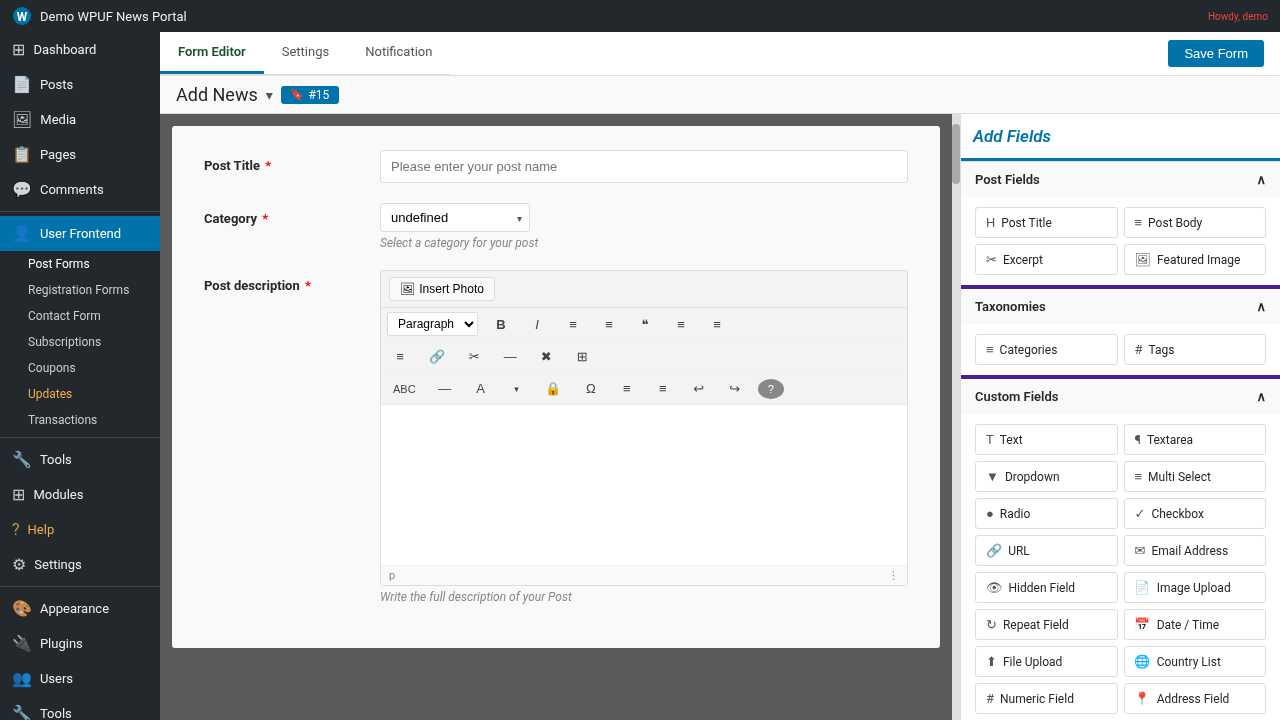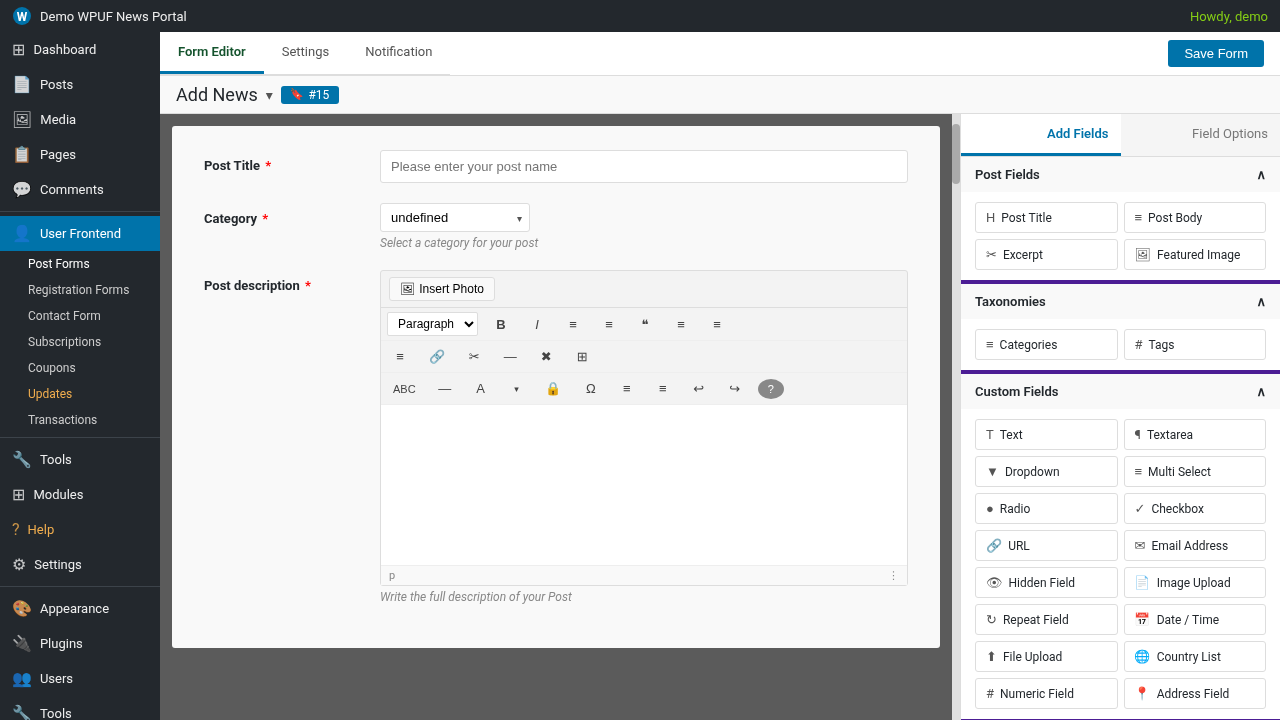--- a/index.html
+++ b/index.html
@@ -268,24 +268,25 @@
       display: flex;
       flex-direction: column;
     }
     .panel-tabs {
       display: flex;
       border-bottom: 1px solid #ddd;
     }
     .panel-tab {
       flex: 1;
       padding: 12px;
-      text-align: right;
-      cursor: pointer;
-      font-size: 13px;
+      text-align: left;
+      cursor: pointer;
+      font-size: 17px;
       border-bottom: 3px solid transparent;
+      font-style: italic;
     }
     .panel-tab.active { border-bottom-color: #0073aa; color: #0073aa; font-weight: 600; }
     .panel-tab:not(.active) { color: #777; background: #f5f5f5; }
 
     
     .panel-section { border-bottom: 4px solid #4c1d95; }
     .panel-section-header {
       display: flex;
       align-items: center;
       justify-content: space-between;
@@ -321,21 +322,21 @@
 <body>
 
 <div id="admin-bar">
   <div class="site-name">
     <svg class="wp-logo" viewBox="0 0 20 20">
       <circle cx="10" cy="10" r="9" fill="#0073aa"></circle>
       <text x="10" y="15" text-anchor="middle" fill="white" font-size="12" font-weight="bold">W</text>
     </svg>
     <span>Demo WPUF News Portal</span>
   </div>
-  <span style="color:#84cc16;font-size:13px;">Howdy, demo</span>
+  <span style="color:#ef4444;font-size:10px;">Howdy, demo</span>
 </div>
 
 <div id="wrapper">
 
   <div id="sidebar">
     <div class="sidebar-item">
       <span class="icon">⊞</span>
       <span>Dashboard</span>
     </div>
     <div class="sidebar-item">
@@ -540,23 +541,20 @@
 
       <div id="form-editor-scrollbar" style="width:8px;background:#e0e0e0;position:relative;flex-shrink:0;">
         <div class="scrollbar-thumb"></div>
       </div>
 
       <div id="right-panel">
         <div class="panel-tabs">
           <div class="panel-tab active">
             <span>Add Fields</span>
           </div>
-          <div class="panel-tab">
-            <span>Field Options</span>
-          </div>
         </div>
 
         <div style="overflow-y:auto;flex:1;">
 
           <div class="panel-section">
             <div class="panel-section-header">
               <span>Post Fields</span>
               <span>∧</span>
             </div>
             <div class="panel-section-content">

